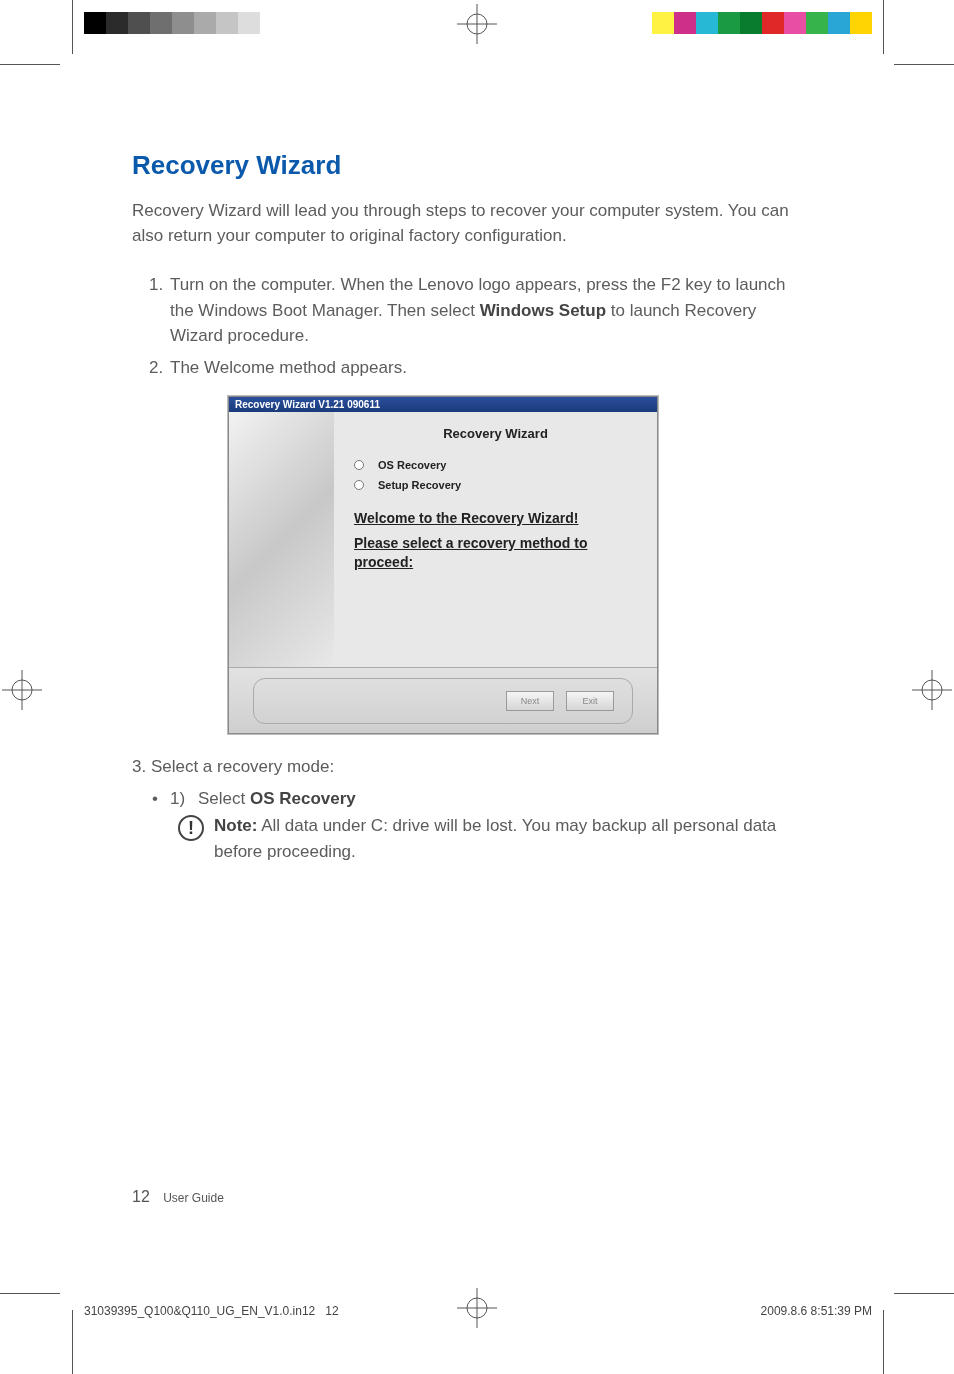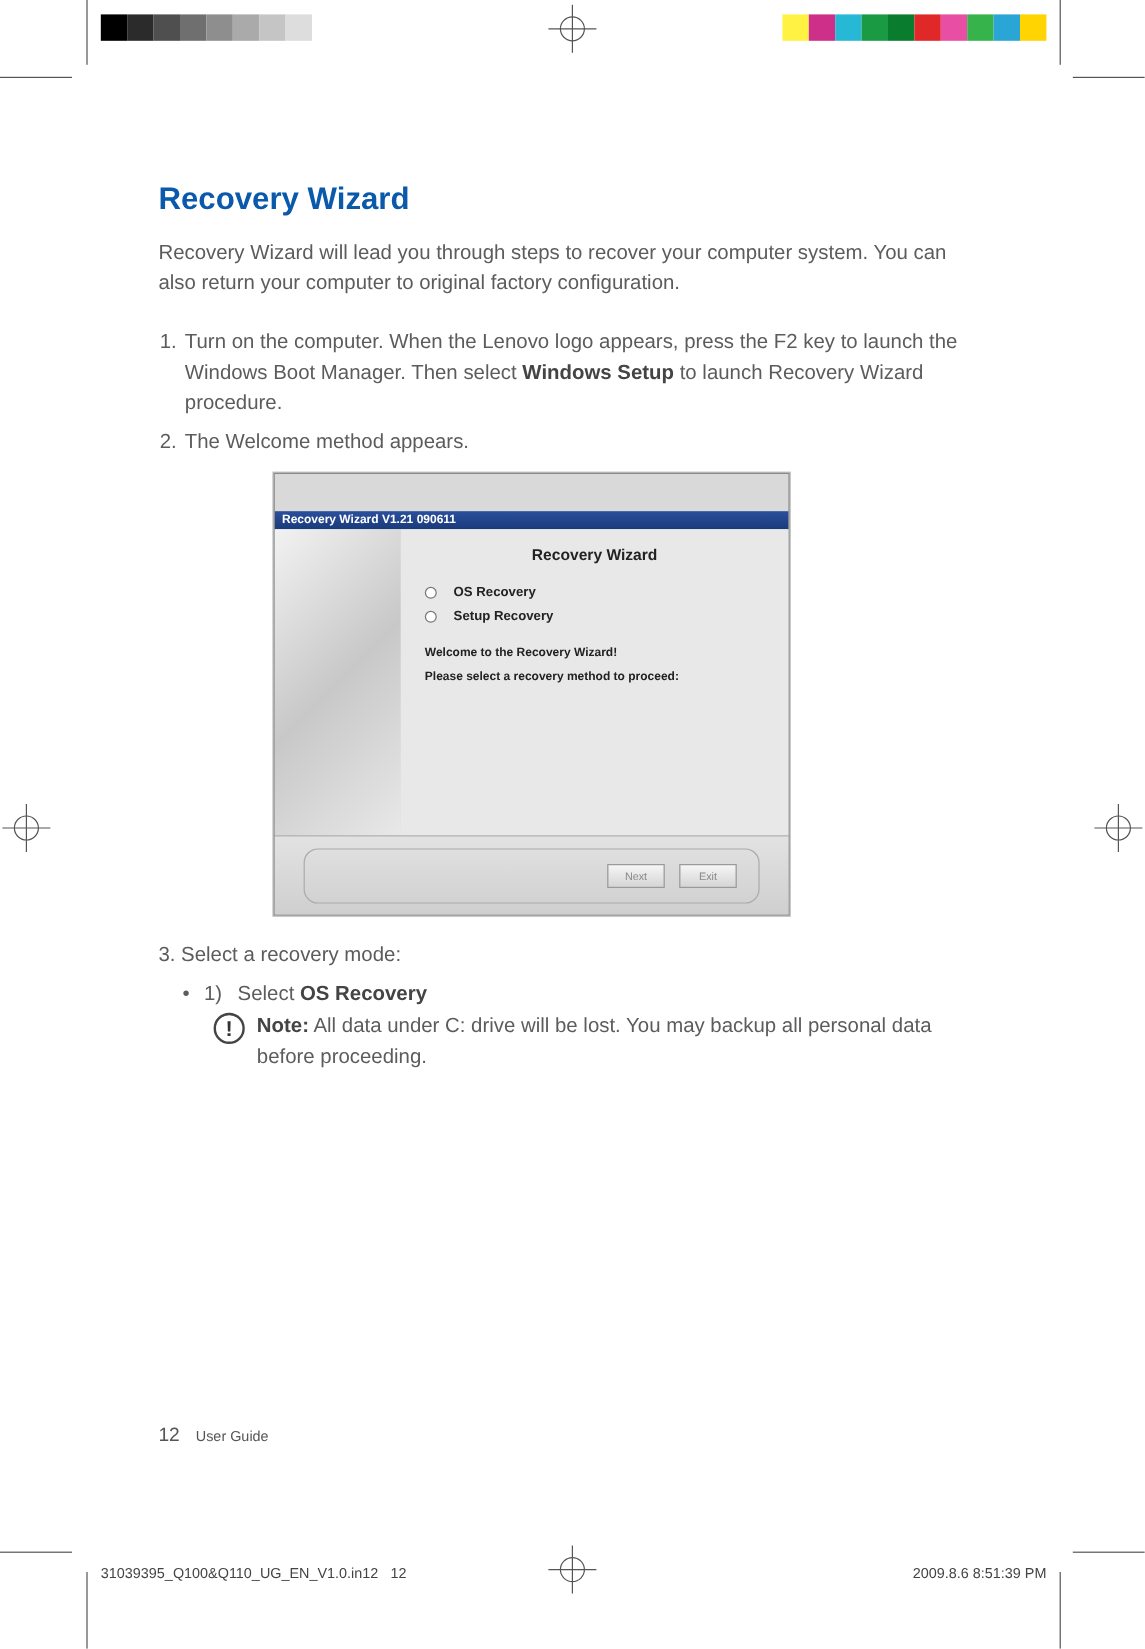--- a/index.html
+++ b/index.html
@@ -41,39 +41,38 @@
     color: #0a59ab;
     font-size: 26px;
     font-weight: bold;
     margin: 0 0 18px 0;
   }
   .intro {
     font-size: 17px;
     line-height: 1.45;
     margin: 0 0 24px 0;
   }
-  ol.steps { margin:0; padding-left: 20px; font-size:17px; line-height:1.5; }
+  ol.steps { margin:16px; padding-left: 20px; font-size:17px; line-height:1.5; }
   ol.steps li { margin-bottom: 6px; padding-left: 2px; }
   .bold { font-weight: bold; color:#444; }
 
   
   .shot-wrap { margin: 14px 0 20px 96px; }
   .shot {
     width: 430px;
     border: 1px solid #8a8a8a;
     background: #d9d9d9;
     box-shadow: 0 0 0 1px #bbb;
   }
   .titlebar {
     background: linear-gradient(#2b4f9c,#1a3a7a);
     color:#fff;
     font-size:10px;
     padding: 2px 6px;
     font-weight:bold;
-    margin-top:31px;
   }
   .shot-body {
     display:flex;
     height: 255px;
   }
   .shot-left {
     width: 105px;
     background: linear-gradient(135deg,#f2f2f2 0%, #c8c8c8 50%, #e8e8e8 100%);
   }
   .shot-right {
@@ -87,21 +86,21 @@
     text-align:center;
     font-weight:bold;
     font-size:13px;
     margin-bottom:18px;
   }
   .radio-row { display:flex; align-items:center; gap:14px; margin:6px 0 8px 0; font-weight:bold; font-size:11px; }
   .radio-dot {
     width:10px;height:10px;border:1px solid #777;border-radius:50%;
     display:inline-block; background:#fff;
   }
-  .shot-desc { font-size:10px; font-weight:bold; line-height:1.35; margin-top:18px; }
+  .shot-desc { font-size:14px; font-weight:bold; line-height:1.35; margin-top:18px;text-decoration:underline; }
   .shot-footer {
     height: 66px;
     background: linear-gradient(#e2e2e2,#cfcfcf);
     border-top:1px solid #aaa;
     display:flex; justify-content:flex-end; align-items:center;
     padding: 0 24px; gap:10px;
   }
   .shot-inner-panel {
     border:1px solid #aaa;
     border-radius:12px;

